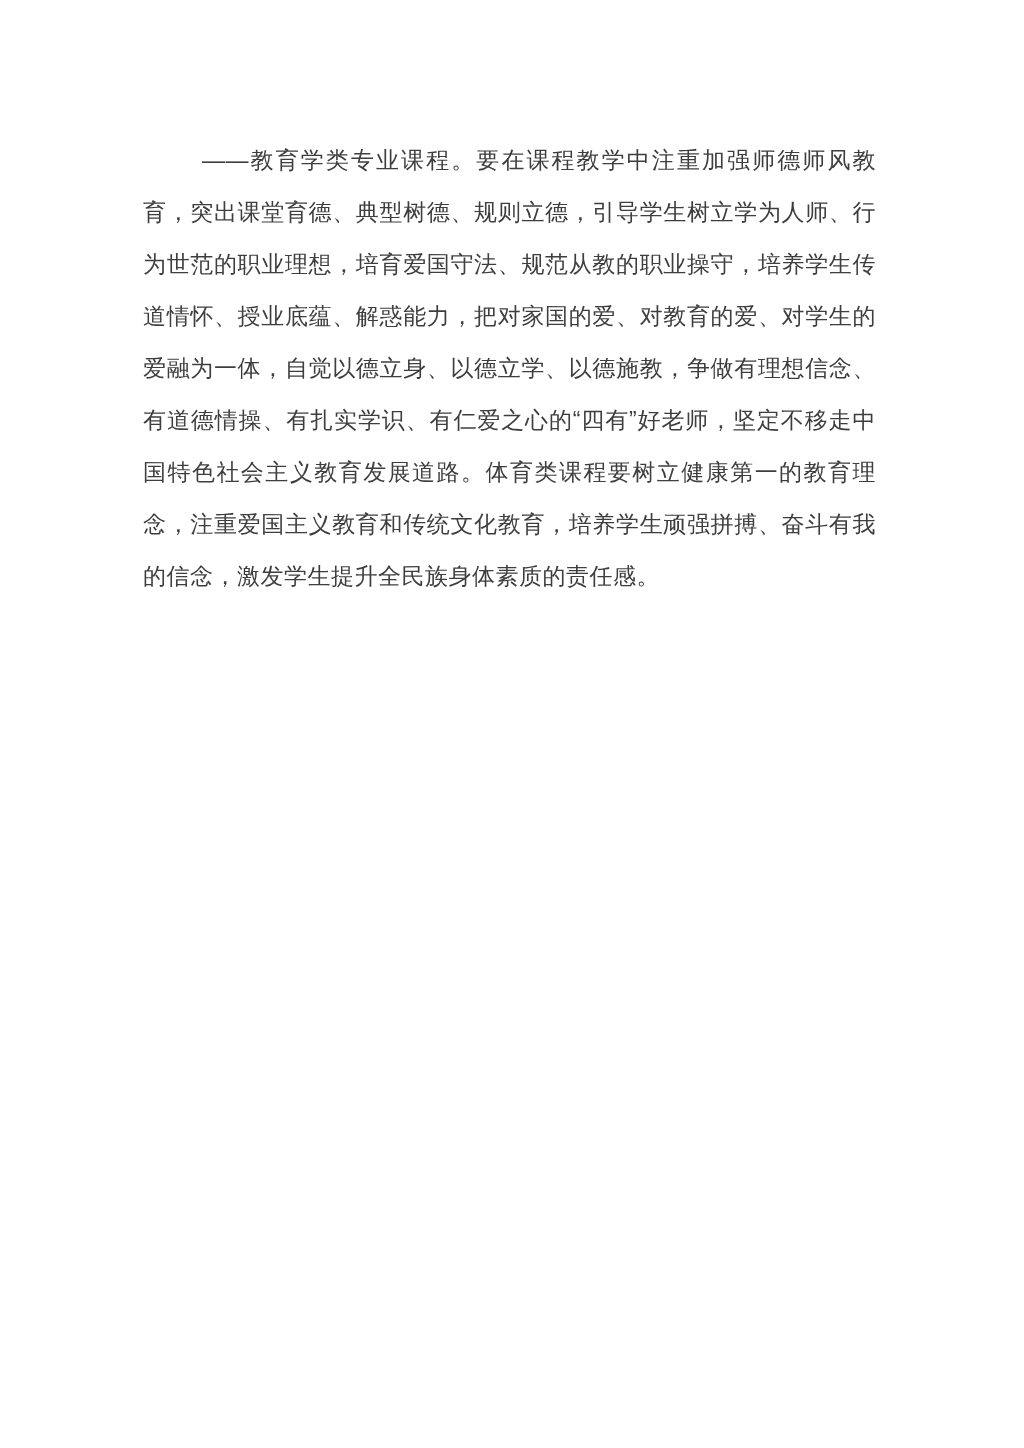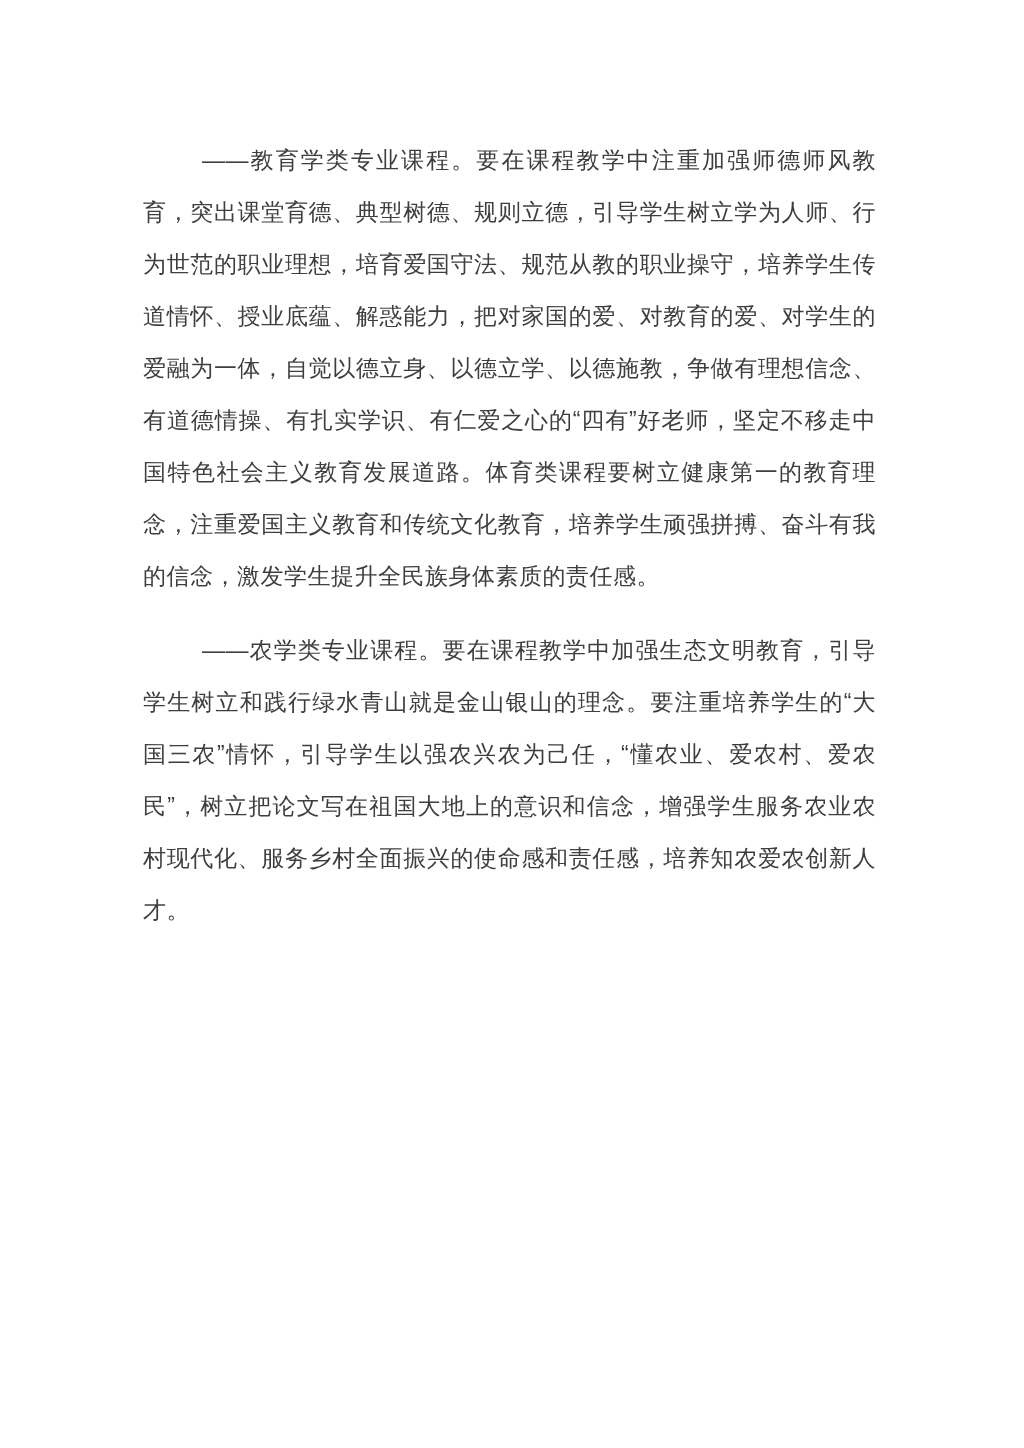--- a/index.html
+++ b/index.html
@@ -31,14 +31,13 @@
     text-indent:59px;
     margin:0 0 22px 0;
     word-break:break-all;
   }
 </style>
 </head>
 <body>
 
 <div class="page">
   <p class="para">——教育学类专业课程。要在课程教学中注重加强师德师风教育，突出课堂育德、典型树德、规则立德，引导学生树立学为人师、行为世范的职业理想，培育爱国守法、规范从教的职业操守，培养学生传道情怀、授业底蕴、解惑能力，把对家国的爱、对教育的爱、对学生的爱融为一体，自觉以德立身、以德立学、以德施教，争做有理想信念、有道德情操、有扎实学识、有仁爱之心的“四有”好老师，坚定不移走中国特色社会主义教育发展道路。体育类课程要树立健康第一的教育理念，注重爱国主义教育和传统文化教育，培养学生顽强拼搏、奋斗有我的信念，激发学生提升全民族身体素质的责任感。</p>
-  <p class="para">——农学类专业课程。要在课程教学中加强生态文明教育，引导学生树立和践行绿水青山就是金山银山的理念。要注重培养学生的“大国三农”情怀，引导学生以强农兴农为己任，“懂农业、爱农村、爱农民”，树立把论文写在祖国大地上的意识和信念，增强学生服务农业农村现代化、服务乡村全面振兴的使命感和责任感，培养知农爱农创新人才。</p>
 </div>
 
 </body></html>

